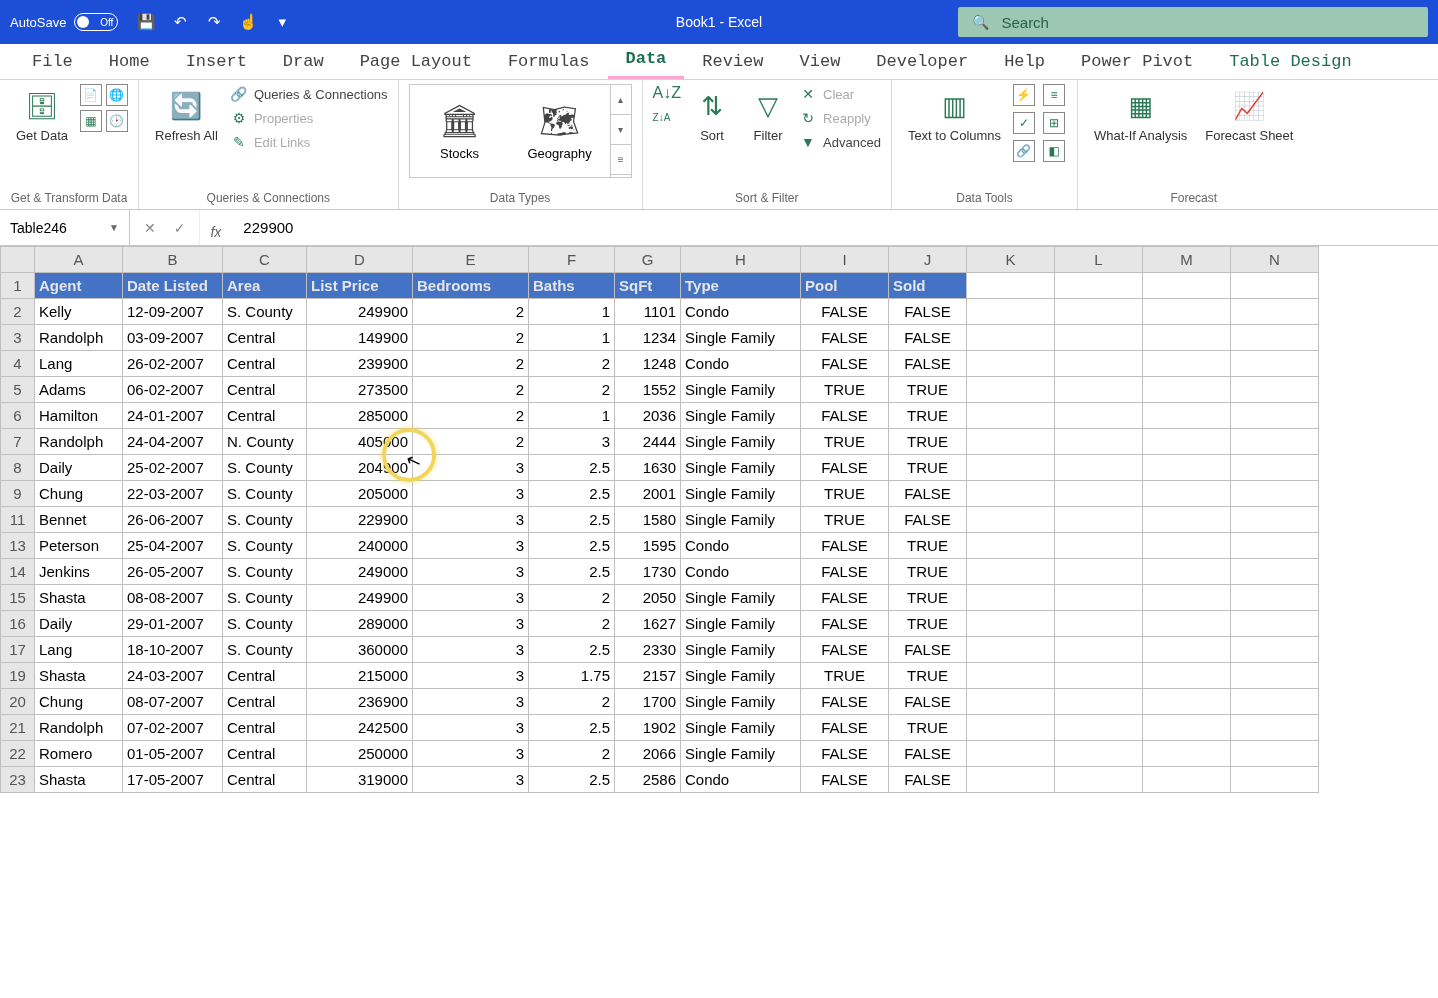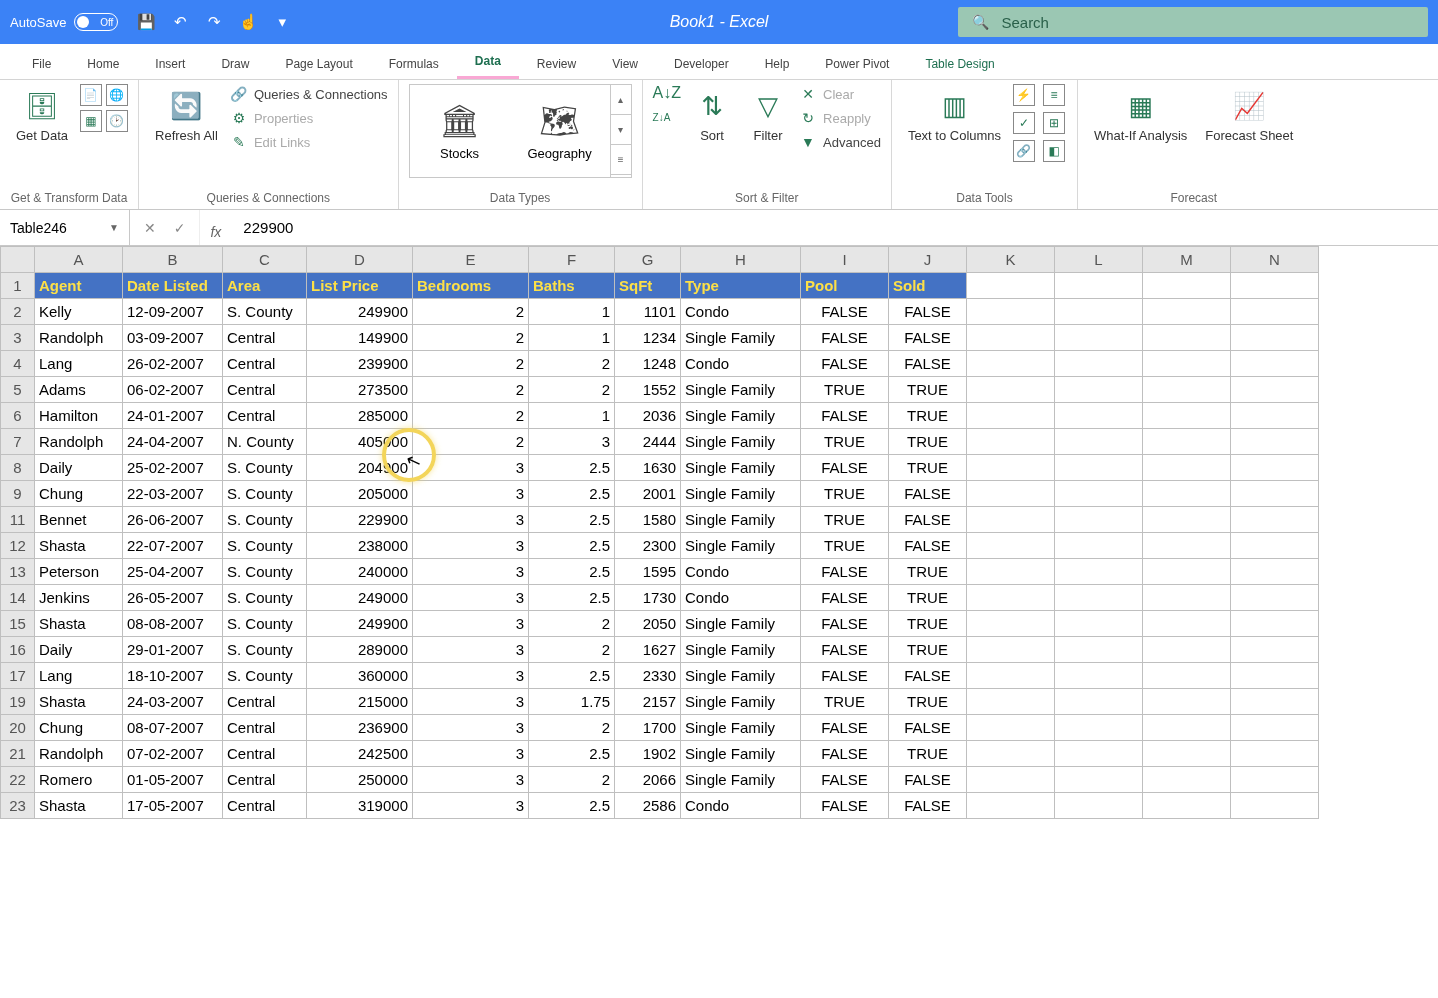--- a/index.html
+++ b/index.html
@@ -1,31 +1,31 @@
 <!DOCTYPE html>
 <html><head>
 <meta charset="utf-8">
 <style>
   * { margin: 0; padding: 0; box-sizing: border-box; }
   body { font-family: "Segoe UI", Arial, sans-serif; font-size: 14px; background: #fff; overflow: hidden; }
   
   
-  .title-bar { background: #3b82f6; height: 44px; display: flex; align-items: center; padding: 0 10px; color: #fff; }
+  .title-bar { background: #1d4ed8; height: 44px; display: flex; align-items: center; padding: 0 10px; color: #fff; }
   .autosave { display: flex; align-items: center; gap: 8px; font-size: 13px; }
   .switch { width: 44px; height: 18px; border: 1px solid #fff; border-radius: 10px; display: flex; align-items: center; padding: 0 4px; font-size: 10px; justify-content: flex-end; position: relative; }
   .switch .knob { width: 12px; height: 12px; background: #fff; border-radius: 50%; position: absolute; left: 2px; top: 2px; }
   .qat { display: flex; gap: 14px; margin-left: 18px; align-items: center; }
   .qat-icon { width: 20px; height: 20px; display: flex; align-items: center; justify-content: center; font-size: 15px; color: #fff; }
-  .doc-title { position: absolute; left: 50%; transform: translateX(-50%); font-size: 16px; color: #fff; font-style: italic; }
+  .doc-title { position: absolute; left: 50%; transform: translateX(-50%); font-size: 14px; color: #fff; }
   .search-box { margin-left: auto; background: #9bc7b3; height: 30px; width: 470px; border-radius: 2px; display: flex; align-items: center; padding: 0 14px; gap: 12px; }
   .search-box .placeholder { color: #2a604a; font-size: 15px; }
   
   
   .ribbon-tabs { display: flex; gap: 0; padding: 0 14px; height: 36px; align-items: flex-end; background: #fff; border-bottom: 1px solid #d4d4d4; }
-  .ribbon-tabs .tab { padding: 8px 18px; font-size: 12px; color: #444; cursor: pointer; }
+  .ribbon-tabs .tab { padding: 8px 18px; font-size: 17px; color: #444; cursor: pointer; font-family: Liberation Mono, monospace; }
   .ribbon-tabs .tab.active { color: #1e6f50; font-weight: 600; border-bottom: 3px solid #f9a8d4; }
   .ribbon-tabs .tab.design { color: #1e6f50; }
   
   
   .ribbon { display: flex; background: #fff; border-bottom: 1px solid #c8c8c8; height: 130px; }
   .group { border-right: 1px solid #d8d8d8; padding: 4px 10px 2px 10px; display: flex; flex-direction: column; justify-content: space-between; align-items: center; }
   .group-label { font-size: 12px; color: #666; text-align: left; white-space: nowrap; padding-bottom: 2px; }
   .group-body { display: flex; align-items: flex-start; gap: 6px; flex: 1; }
   .big-btn { display: flex; flex-direction: column; align-items: center; justify-content: flex-end; padding: 4px 6px; font-size: 13px; color: #333; text-align: center; min-width: 50px; }
   .big-btn .ico { width: 36px; height: 36px; margin-bottom: 4px; display: flex; align-items: center; justify-content: center; font-size: 26px; color: #2a7a57; }
@@ -49,21 +49,21 @@
   .fx-label { padding: 0 10px; font-style: italic; color: #666; margin-top: 8px; }
   .fx-val { padding-left: 12px; font-size: 15px; }
   
   
   .sheet { overflow: auto; }
   table.grid { border-collapse: collapse; table-layout: fixed; }
   table.grid th, table.grid td { border: 1px solid #bfbfbf; height: 26px; font-size: 15px; padding: 0 4px; }
   table.grid .corner { background: #e6e6e6; width: 34px; }
   table.grid .col-head { background: #e6e6e6; text-align: center; color: #555; font-weight: normal; }
   table.grid .row-head { background: #e6e6e6; text-align: center; color: #555; font-weight: normal; width: 34px; }
-  table.grid td.hd { background: #4472c4; color: #fde047; font-weight: bold; text-align: left; }
+  table.grid td.hd { background: #4472c4; color: #e5e5e5; font-weight: bold; text-align: left; }
   table.grid td.txt { text-align: left; }
   table.grid td.num { text-align: right; }
   table.grid td.ctr { text-align: center; }
   
   
   .highlight-ring { position: absolute; width: 54px; height: 54px; border: 4px solid #f3d55a; border-radius: 50%; pointer-events: none; box-shadow: 0 0 6px rgba(243,213,90,.6); }
   .cursor { position: absolute; font-size: 18px; color: #000; pointer-events: none; transform: rotate(-20deg);}
   
   .sheet-wrap { position: relative; }
 </style>
@@ -452,37 +452,20 @@
             <td class="num">1580</td>
             <td class="txt">Single Family</td>
             <td class="ctr">TRUE</td>
             <td class="ctr">FALSE</td>
             <td></td>
             <td></td>
             <td></td>
             <td></td>
           </tr>
           <tr>
-            <th class="row-head">12</th>
-            <td class="txt">Shasta</td>
-            <td class="txt">22-07-2007</td>
-            <td class="txt">S. County</td>
-            <td class="num">238000</td>
-            <td class="num">3</td>
-            <td class="num">2.5</td>
-            <td class="num">2300</td>
-            <td class="txt">Single Family</td>
-            <td class="ctr">TRUE</td>
-            <td class="ctr">FALSE</td>
-            <td></td>
-            <td></td>
-            <td></td>
-            <td></td>
-          </tr>
-          <tr>
             <th class="row-head">13</th>
             <td class="txt">Peterson</td>
             <td class="txt">25-04-2007</td>
             <td class="txt">S. County</td>
             <td class="num">240000</td>
             <td class="num">3</td>
             <td class="num">2.5</td>
             <td class="num">1595</td>
             <td class="txt">Condo</td>
             <td class="ctr">FALSE</td>

